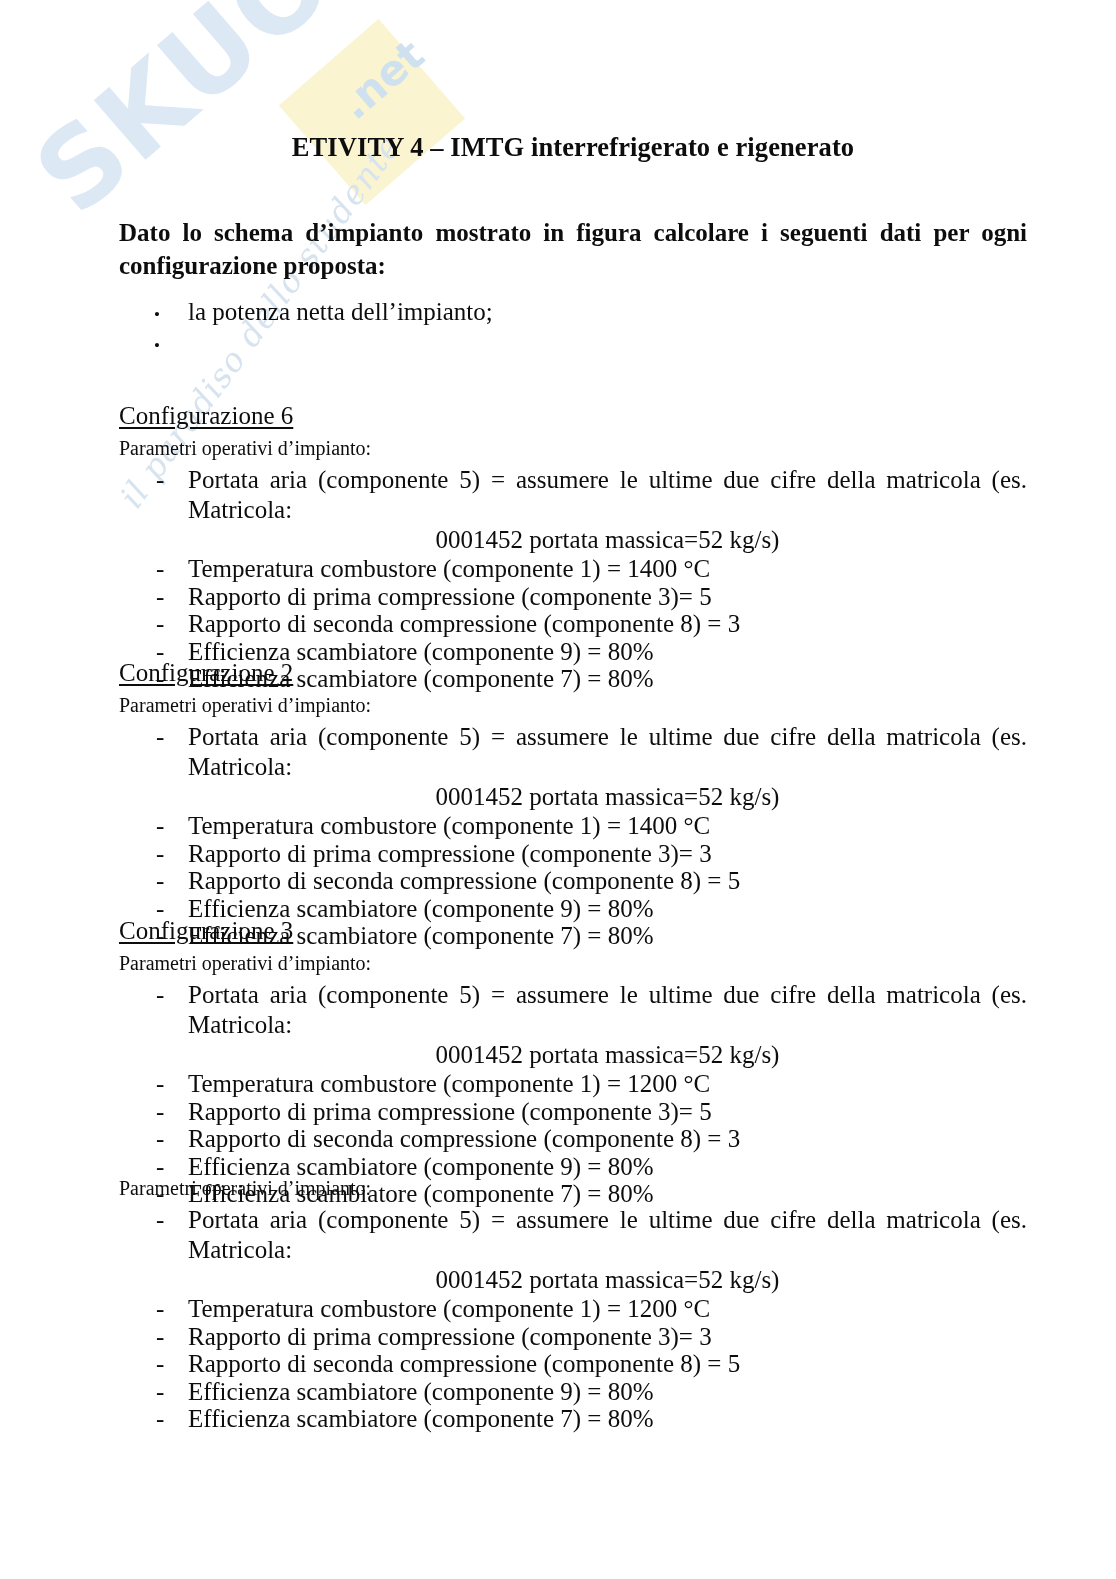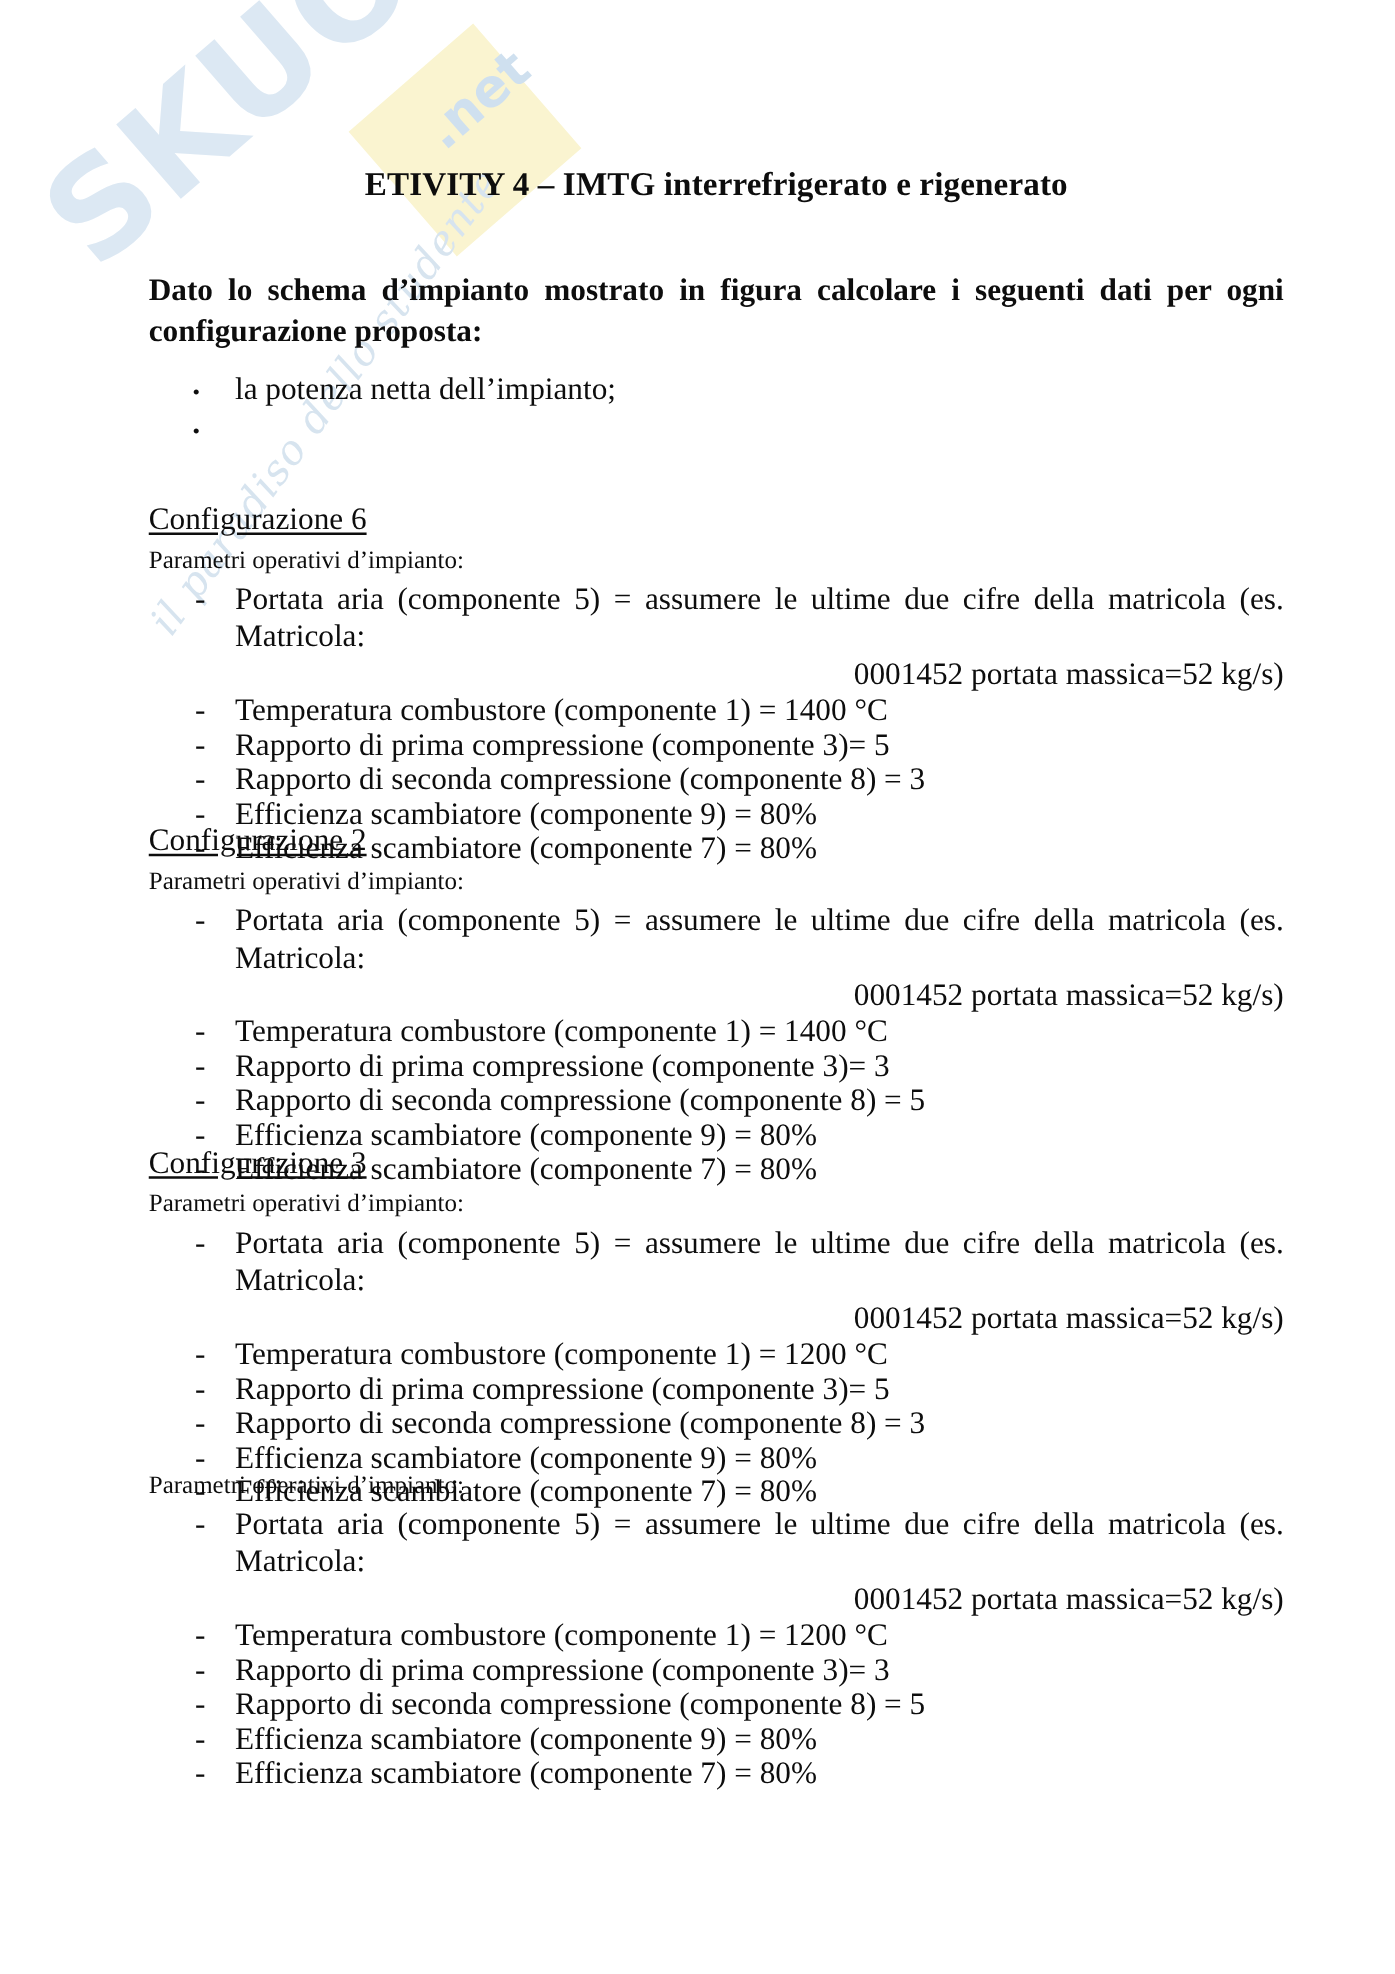--- a/index.html
+++ b/index.html
@@ -160,21 +160,21 @@
     text-justify: inter-word;
   }
   .param-text.wrap2 { line-height: 30px; }
   .param-text .just-line {
     display: block;
     text-align: justify;
     text-align-last: justify;
   }
   .param-text .last-line {
     display: block;
-    text-align: right;
+    text-align: center;
   }
 </style>
 </head>
 <body>
 
 <div id="watermark">
   <div class="wm-diamond"></div>
   <div class="wm-wordmark">SKUOLA</div>
   <div class="wm-dotnet">.net</div>
   <div class="wm-tagline">il paradiso dello studente</div>

